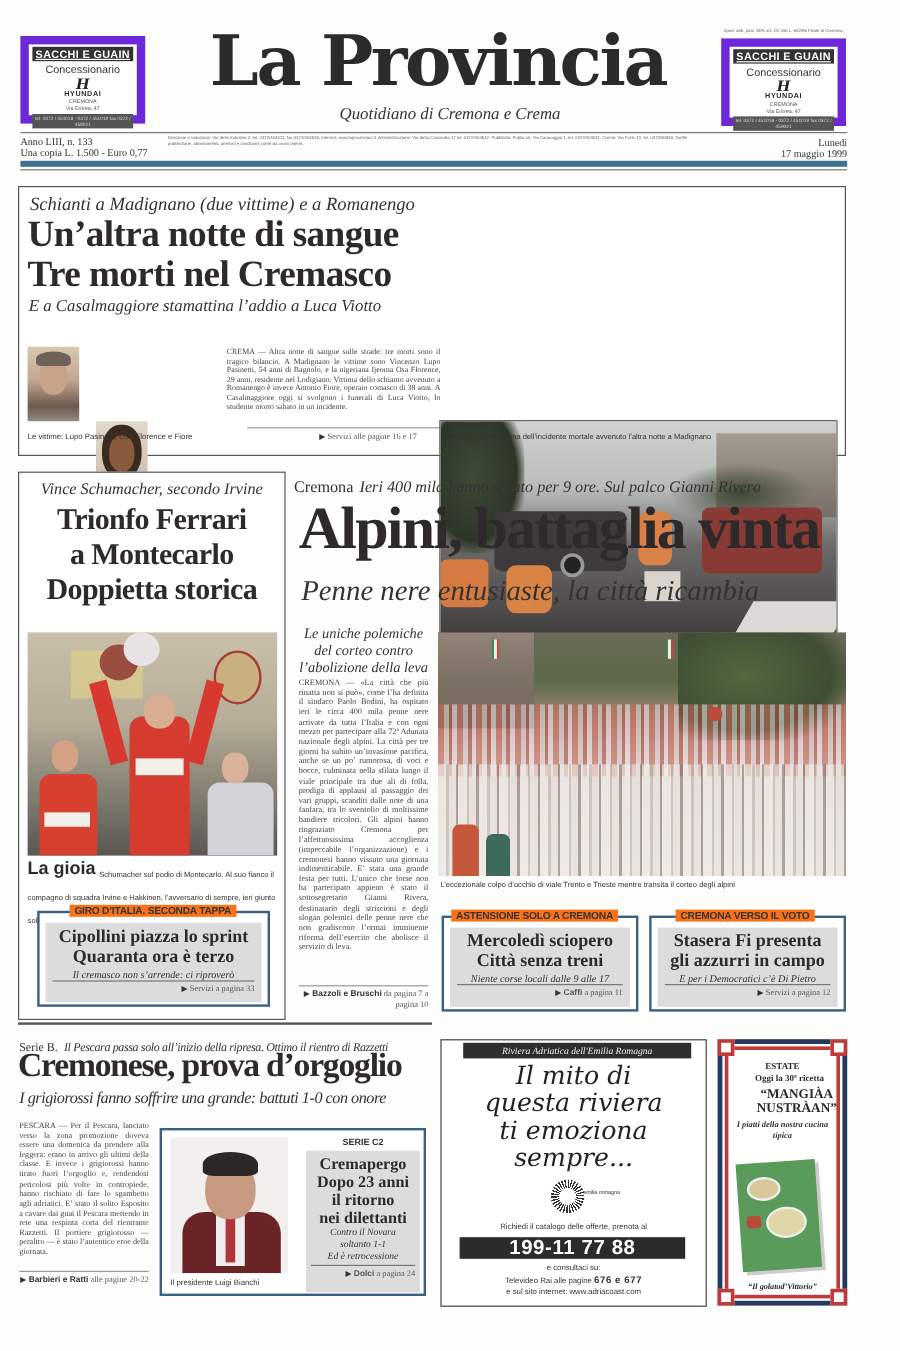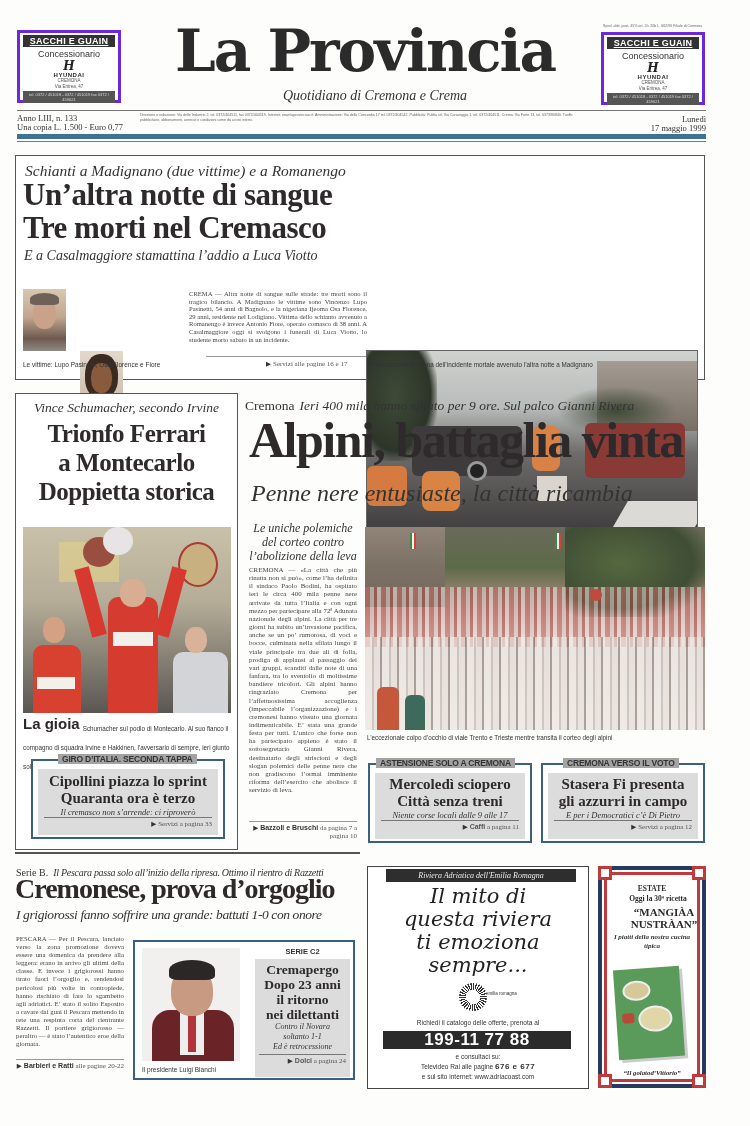--- a/index.html
+++ b/index.html
@@ -2,21 +2,21 @@
 <html><head>
 <meta charset="utf-8">
 <style>
   * { box-sizing: border-box; margin: 0; padding: 0; }
   html, body { width: 750px; height: 1126px; background: #fdfdfb; overflow: hidden; }
   body { font-family: "DejaVu Serif", serif; color: #2a2a2a; position: relative; }
 
   .abs { position: absolute; }
 
   
-  .ad-box { border: 3px solid #6d28d9; background: #fff; text-align: center; padding: 2px 3px; }
+  .ad-box { border: 7px solid #6d28d9; background: #fff; text-align: center; padding: 2px 3px; }
   .ad-brand { background: #333; color: #fff; font-family: "Liberation Sans", sans-serif; font-size: 9px; font-weight: bold; letter-spacing: 0.3px; padding: 1px 0; text-decoration: underline; }
   .ad-concess { font-family: "Liberation Sans", sans-serif; font-size: 9px; color: #333; margin-top: 2px; }
   .ad-logo { font-size: 12px; font-weight: bold; font-style: italic; color: #222; line-height: 12px; margin-top: 1px; }
   .ad-hyundai { font-family: "Liberation Sans", sans-serif; font-size: 6px; font-weight: bold; letter-spacing: 0.5px; }
   .ad-addr { font-family: "Liberation Sans", sans-serif; font-size: 4.5px; color: #555; line-height: 6px; }
   .ad-footer { background: #555; color: #ddd; font-family: "Liberation Sans", sans-serif; font-size: 4px; margin-top: 1px; padding: 1px 0; }
 
   .masthead-title { font-family: "DejaVu Serif", serif; font-weight: bold; font-size: 58px; letter-spacing: -2px; color: #2b2b2b; text-align: center; line-height: 62px; }
   .masthead-sub { font-family: "Liberation Serif", serif; font-style: italic; font-size: 14px; text-align: center; color: #333; }
   .meta-small { font-family: "Liberation Serif", serif; font-size: 8.5px; line-height: 10px; color: #333; }
@@ -31,21 +31,21 @@
   .deck { font-family: "Liberation Serif", serif; font-style: italic; color: #333; }
   .body-text { font-family: "Liberation Serif", serif; font-size: 6.6px; line-height: 7.6px; color: #444; text-align: justify; overflow: hidden; }
   .caption { font-family: "Liberation Sans", sans-serif; font-size: 6.5px; color: #333; }
   .ref { font-family: "Liberation Serif", serif; font-size: 7px; color: #555; }
   .ref b { font-family: "Liberation Sans", sans-serif; color: #333; }
   .arrow { font-size: 6.5px; color: #333; margin-right: 2px; }
 
   .photo { overflow: hidden; position: relative; }
 
   .panel-box { border: 2px solid #3a5f80; background: #fff; }
-  .panel-label { background: #a3a3a3; font-family: "Liberation Sans", sans-serif; font-weight: bold; font-size: 8.5px; color: #333; padding: 0 4px; letter-spacing: -0.2px; }
+  .panel-label { background: #f97316; font-family: "Liberation Sans", sans-serif; font-weight: bold; font-size: 8.5px; color: #333; padding: 0 4px; letter-spacing: -0.2px; }
   .panel-inner { background: #dcdcdc; text-align: center; }
   .panel-head { font-family: "Liberation Serif", serif; font-weight: bold; font-size: 16px; line-height: 17px; color: #2e2a2b; }
   .panel-deck { font-family: "Liberation Serif", serif; font-style: italic; font-size: 8.5px; color: #333; }
   .panel-ref { font-family: "Liberation Serif", serif; font-size: 7px; color: #555; text-align: right; border-top: 1px solid #777; margin: 0 6px; padding-top: 2px; }
 </style>
 </head>
 <body>
 
 <div class="abs ad-box" style="left:17px;top:30px;width:104px;height:73px;">
   <div class="ad-brand">SACCHI E GUAIN</div>

